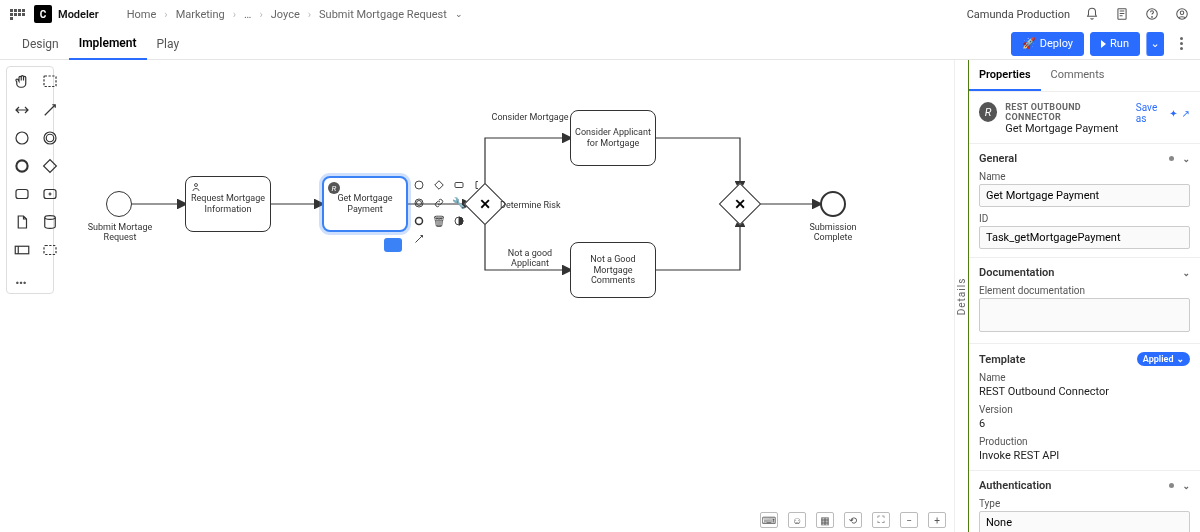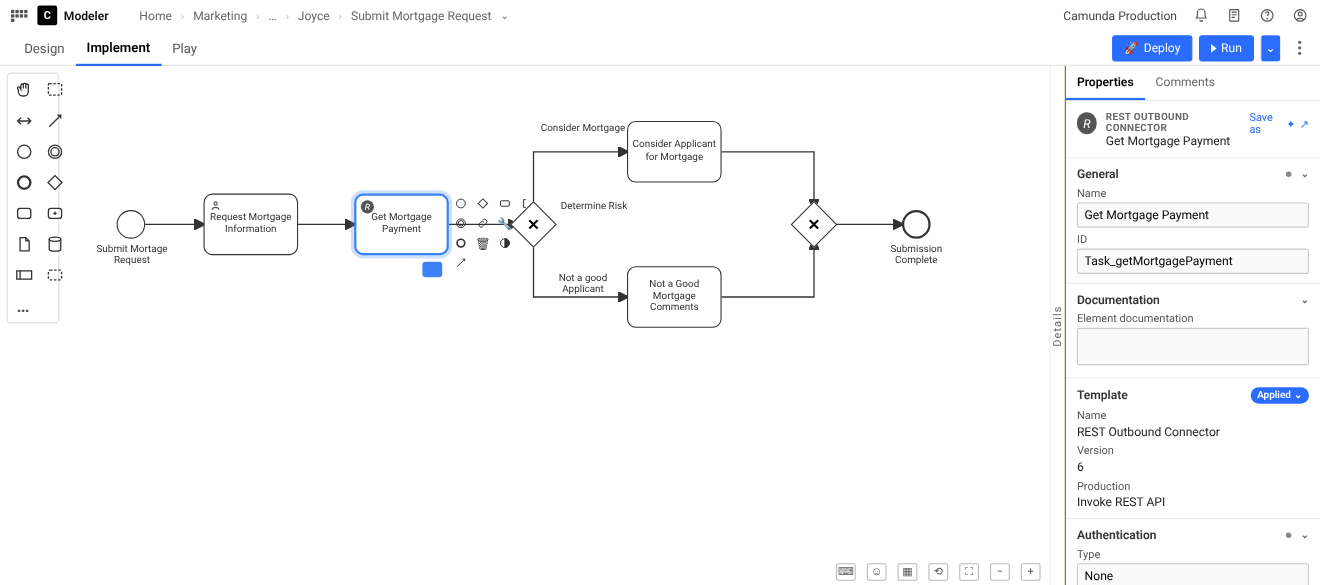--- a/index.html
+++ b/index.html
@@ -329,21 +329,21 @@
       <span>
           <svg width="12" height="12" viewBox="0 0 24 24" fill="none" stroke="#333" stroke-width="1.8">
             <path d="M5 19L19 5M15 5h4v4"></path>
           </svg>
         </span>
     </div>
 
     <div class="gw" style="left:410px;top:129px;">
         <div class="x">✕</div>
       </div>
-    <div class="lbl" style="left:440px;top:123px;width:80px;text-align:center;">Determine Risk</div>
+    <div class="lbl" style="left:440px;top:140px;width:80px;text-align:left;">Determine Risk</div>
     <div class="lbl" style="left:430px;top:52px;">Consider Mortgage</div>
     <div class="lbl" style="left:430px;top:188px;">Not a good Applicant</div>
 
     <div class="task" style="left:510px;top:50px;">
         <div class="node-text">Consider Applicant for Mortgage</div>
       </div>
     <div class="task" style="left:510px;top:182px;">
         <div class="node-text">Not a Good Mortgage Comments</div>
       </div>
 

